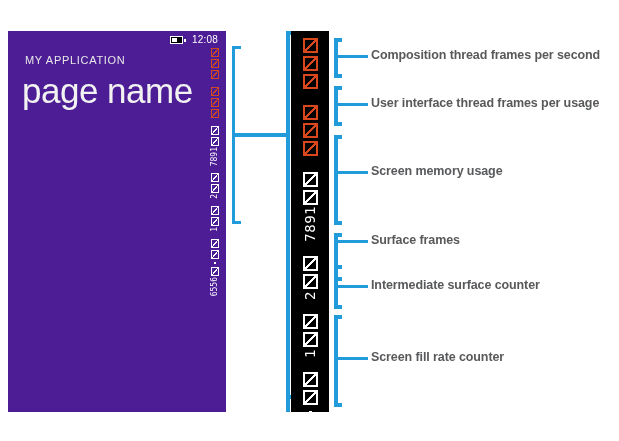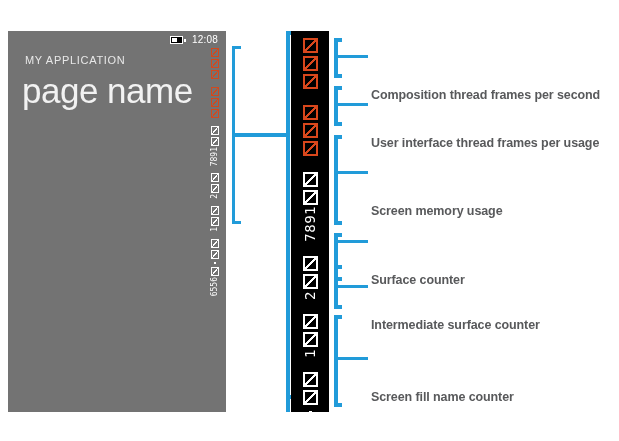--- a/index.html
+++ b/index.html
@@ -16,21 +16,21 @@
     -webkit-font-smoothing: antialiased;
   }
 
   
   #phone-screen {
     position: absolute;
     left: 8px;
     top: 31px;
     width: 218px;
     height: 381px;
-    background: #737373;
+    background: #4c1d95;
     overflow: hidden;
   }
 
   #phone-status-bar {
     position: absolute;
     left: 0;
     top: 0;
     width: 218px;
     height: 17px;
     display: flex;
@@ -236,21 +236,20 @@
 
   
   .callout-label {
     position: absolute;
     left: 371px;
     color: #58595b;
     font-size: 12.5px;
     font-weight: bold;
     letter-spacing: -0.1px;
     white-space: nowrap;
-    margin-top: 40px;
   }
 </style>
 </head>
 <body>
 
 <div id="phone-screen">
 
   <div id="phone-status-bar">
     <span id="battery-icon">
       <span class="bat-body"></span>
@@ -367,24 +366,24 @@
     <div class="callout-label" style="top: 96px;">User interface thread frames per usage</div>
     <div class="callout-bracket" style="top: 135px; height: 90px;"></div>
     <div class="callout-cap-t" style="top: 135px;"></div>
     <div class="callout-cap-b" style="top: 221px;"></div>
     <div class="callout-leader" style="top: 171px; width: 30px;"></div>
     <div class="callout-label" style="top: 164px;">Screen memory usage</div>
     <div class="callout-bracket" style="top: 233px; height: 48px;"></div>
     <div class="callout-cap-t" style="top: 233px;"></div>
     <div class="callout-cap-b" style="top: 277px;"></div>
     <div class="callout-leader" style="top: 240px; width: 30px;"></div>
-    <div class="callout-label" style="top: 233px;">Surface counter</div>
+    <div class="callout-label" style="top: 233px;">Surface frames</div>
     <div class="callout-bracket" style="top: 265px; height: 44px;"></div>
     <div class="callout-cap-t" style="top: 265px;"></div>
     <div class="callout-cap-b" style="top: 305px;"></div>
     <div class="callout-leader" style="top: 285px; width: 30px;"></div>
     <div class="callout-label" style="top: 278px;">Intermediate surface counter</div>
     <div class="callout-bracket" style="top: 315px; height: 92px;"></div>
     <div class="callout-cap-t" style="top: 315px;"></div>
     <div class="callout-cap-b" style="top: 403px;"></div>
     <div class="callout-leader" style="top: 357px; width: 30px;"></div>
-    <div class="callout-label" style="top: 350px;">Screen fill name counter</div>
+    <div class="callout-label" style="top: 350px;">Screen fill rate counter</div>
   </div>
 
 </body></html>

